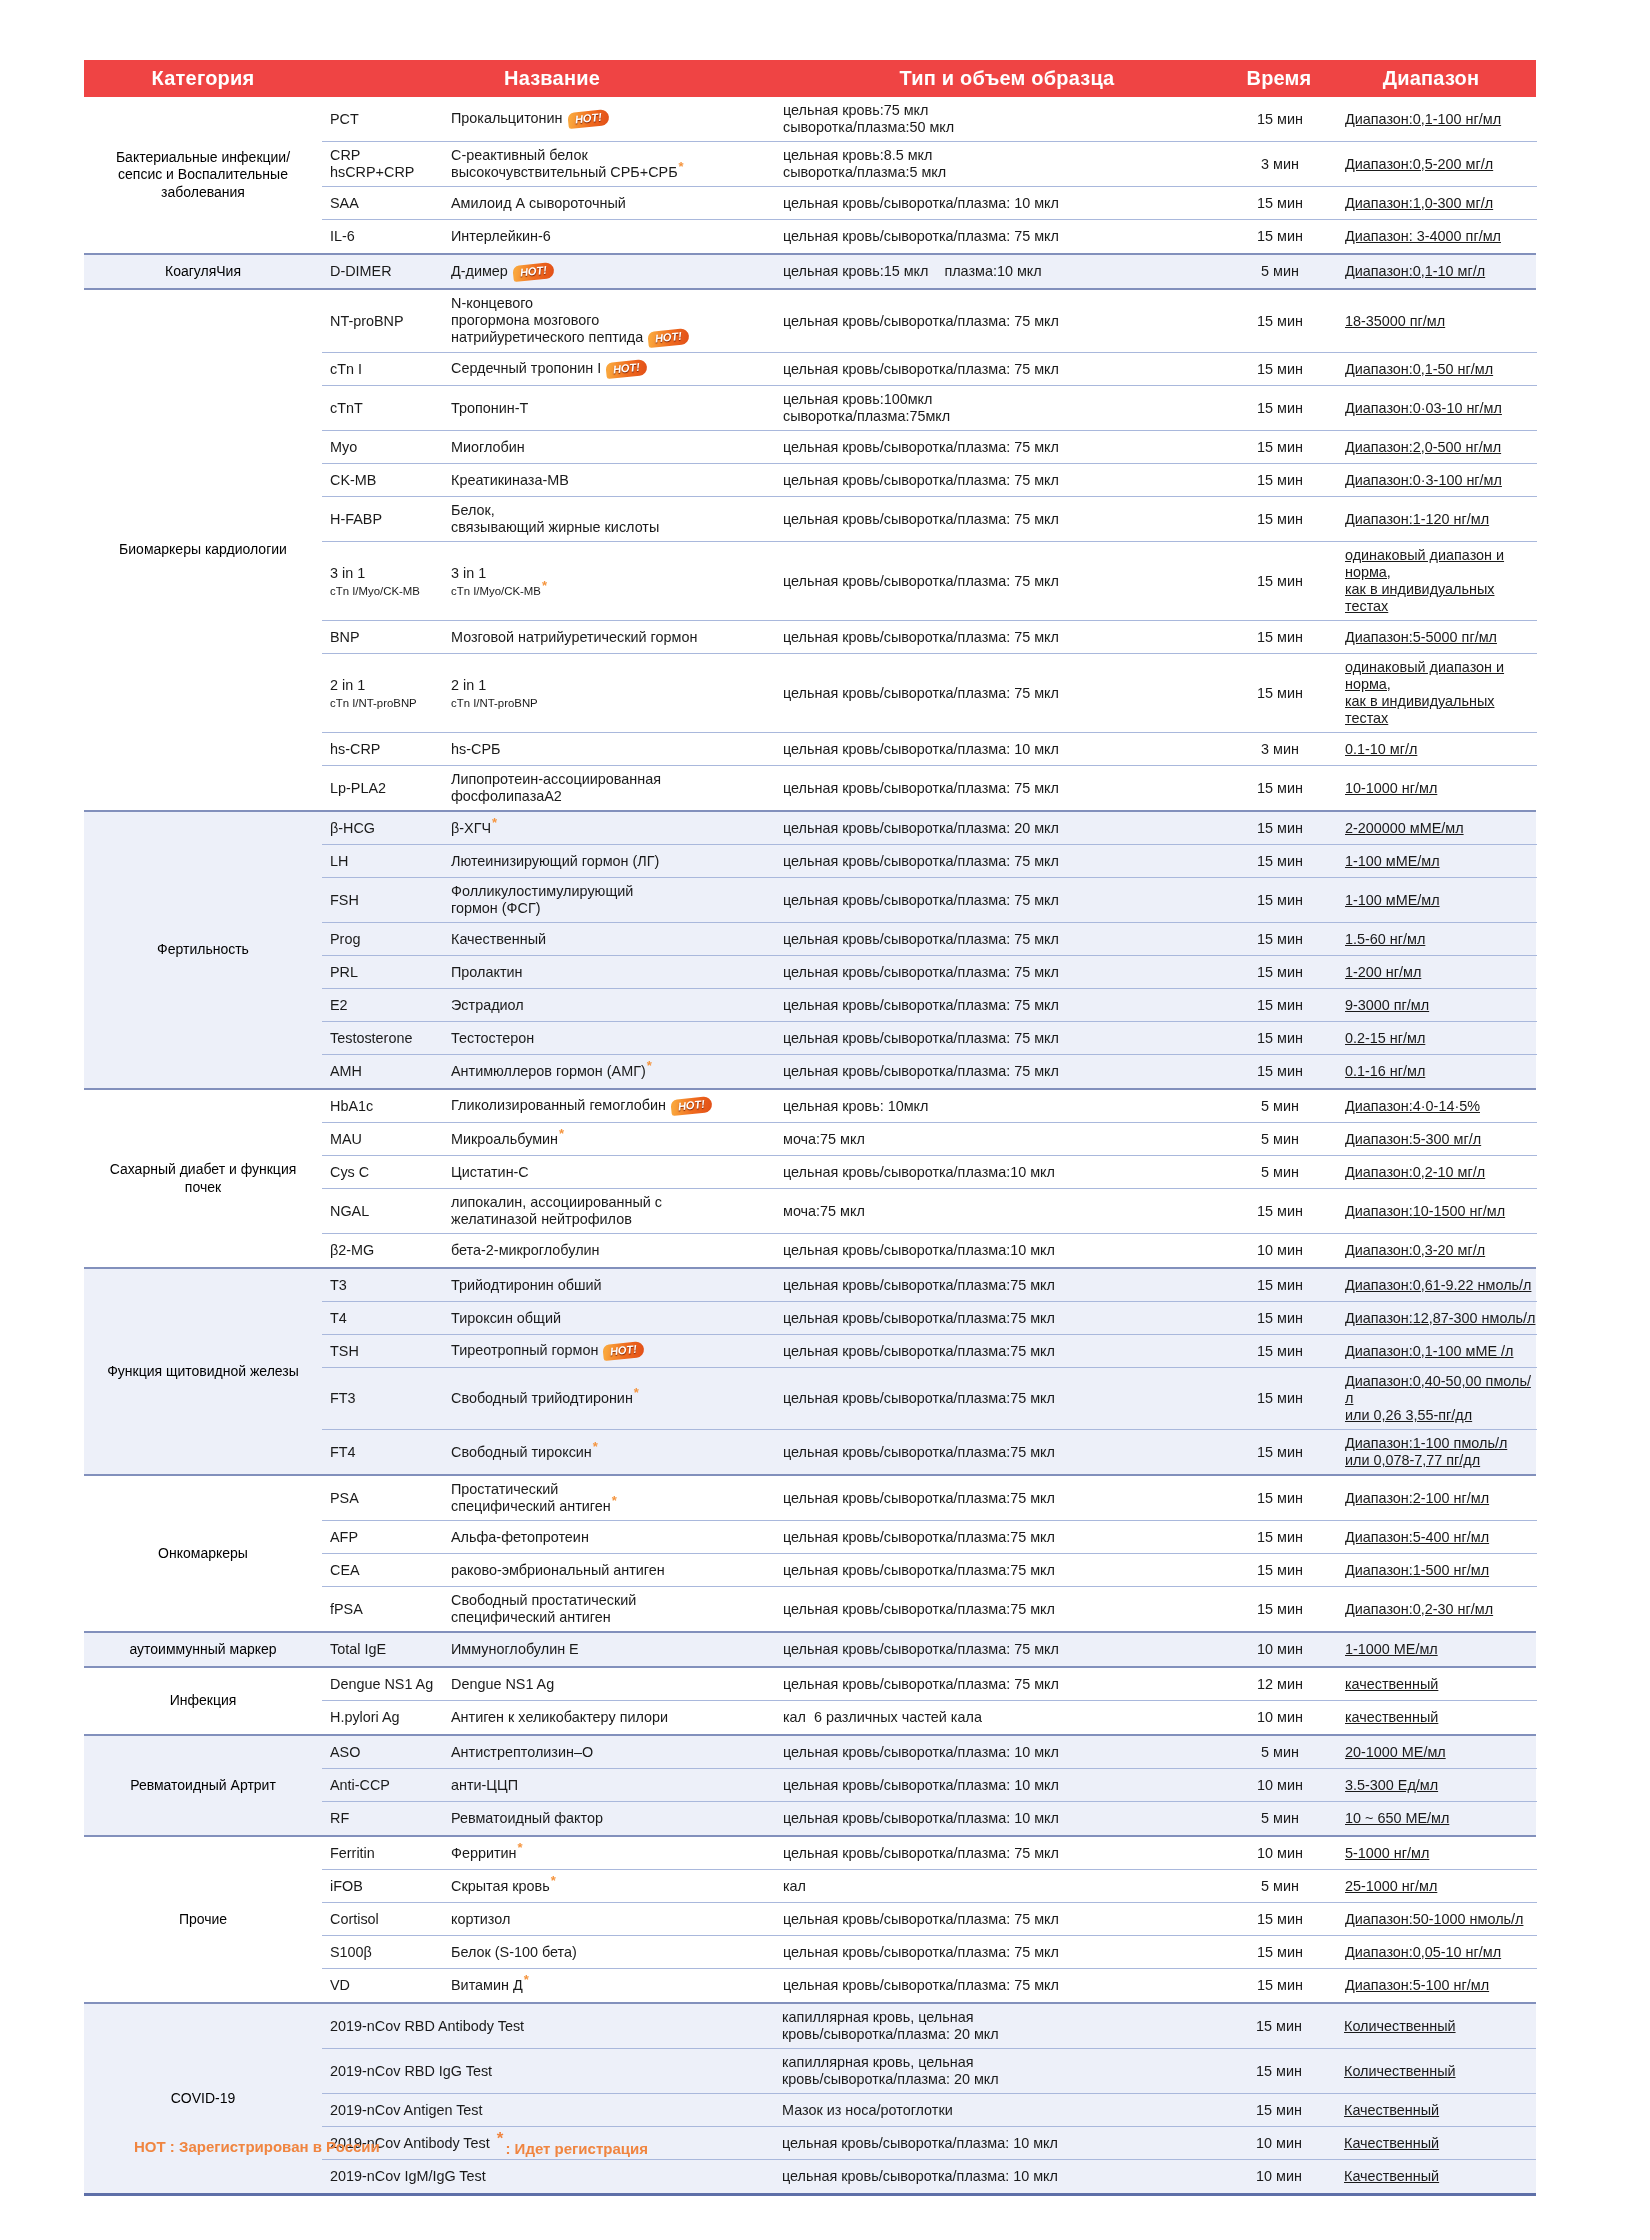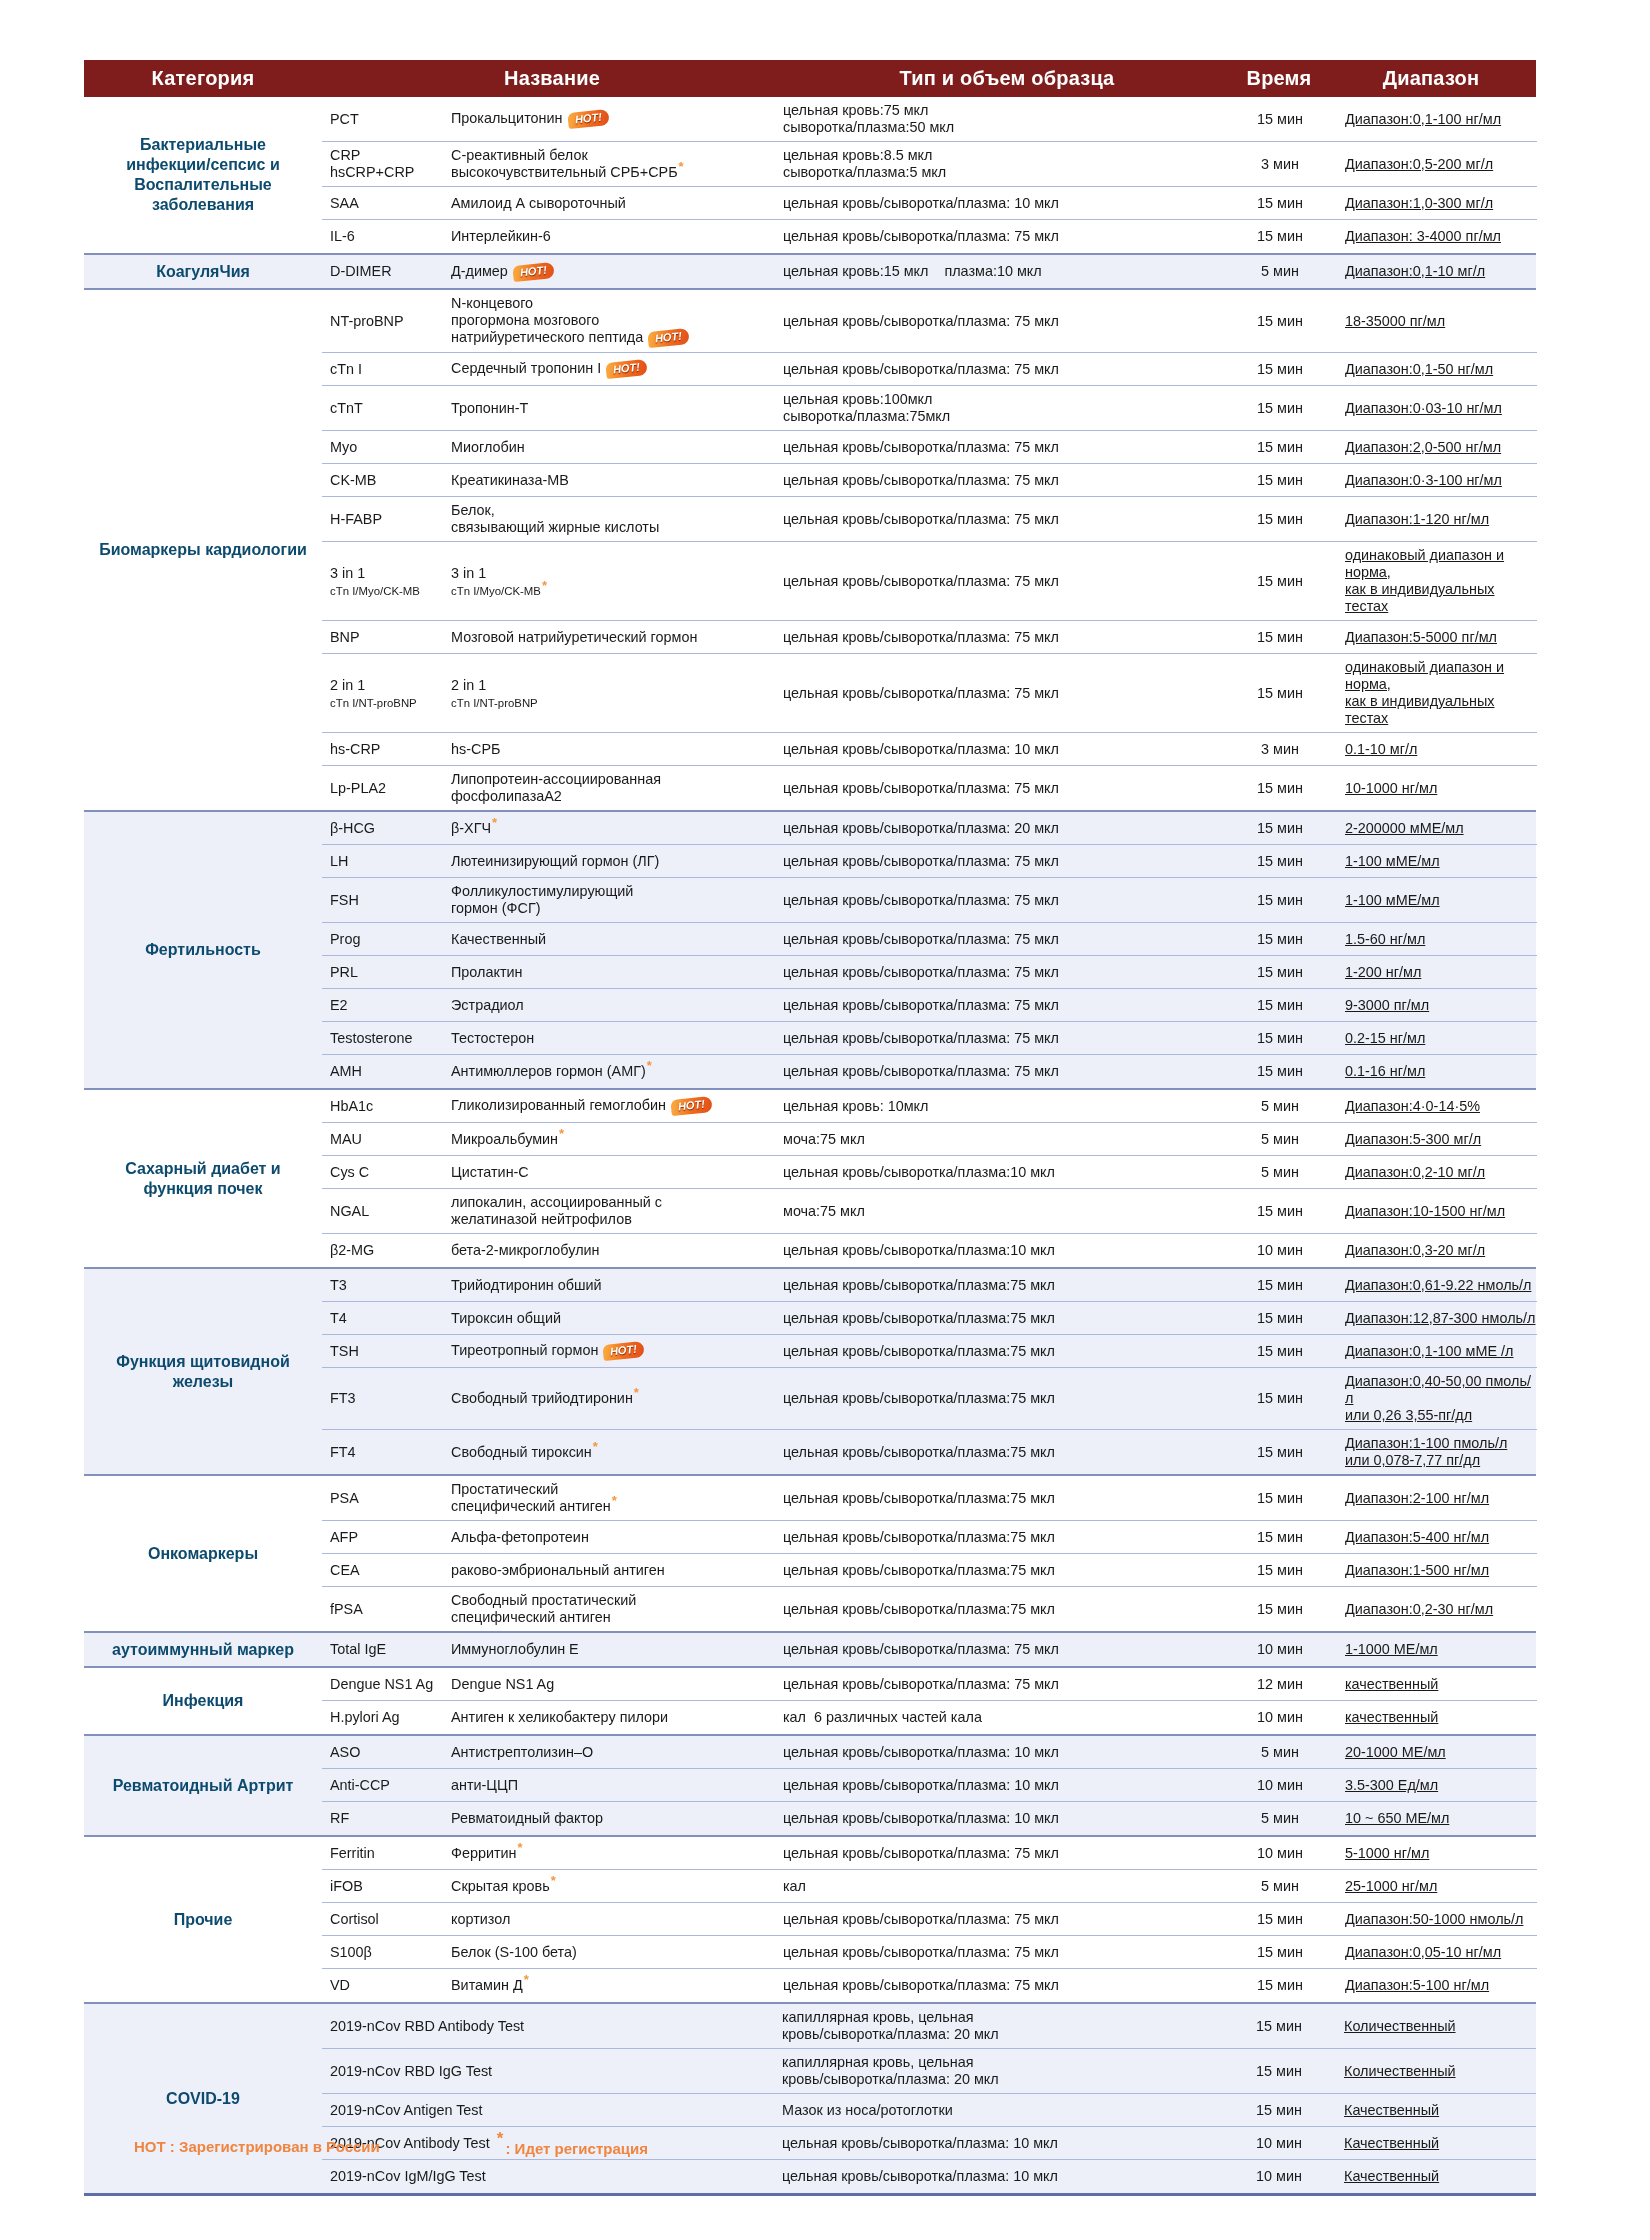--- a/index.html
+++ b/index.html
@@ -9,41 +9,41 @@
     color:#1a1a1a;
     -webkit-font-smoothing:antialiased;
   }
   .table-wrap{
     position:absolute;left:84px;top:60px;width:1452px;
   }
   
   .thead{
     display:grid;
     grid-template-columns:238px 460px 450px 94px 210px;
-    background:#7f1d1d;
+    background:#ef4444;
     color:#ffffff;
     height:37px;
     align-items:center;
   }
   .thead .hcell{
     text-align:center;font-weight:bold;font-size:20px;letter-spacing:0.2px;
   }
   
   .tbody{border-bottom:3px solid #5E6FA8;}
   .section{
     display:flex;
     background:#ffffff;
   }
   .section.shaded{background:#EDF0F9;}
   .section + .section{border-top:2px solid #8290BC;}
   .cat-cell{
     width:238px;flex:0 0 238px;
     display:flex;align-items:center;justify-content:center;
-    text-align:center;font-weight:bold;font-size:16px;line-height:1.25;
-    padding:0 14px;box-sizing:border-box;color:#0c4a6e;
+    text-align:center;font-weight:normal;font-size:14px;line-height:1.25;
+    padding:0 14px;box-sizing:border-box;color:#000000;
   }
   .rows{flex:1;display:flex;flex-direction:column;}
   .row{
     display:grid;
     grid-template-columns:129px 332px 450px 94px 210px;
     align-items:center;
     min-height:33px;
     padding:5px 0;
     box-sizing:border-box;
   }

